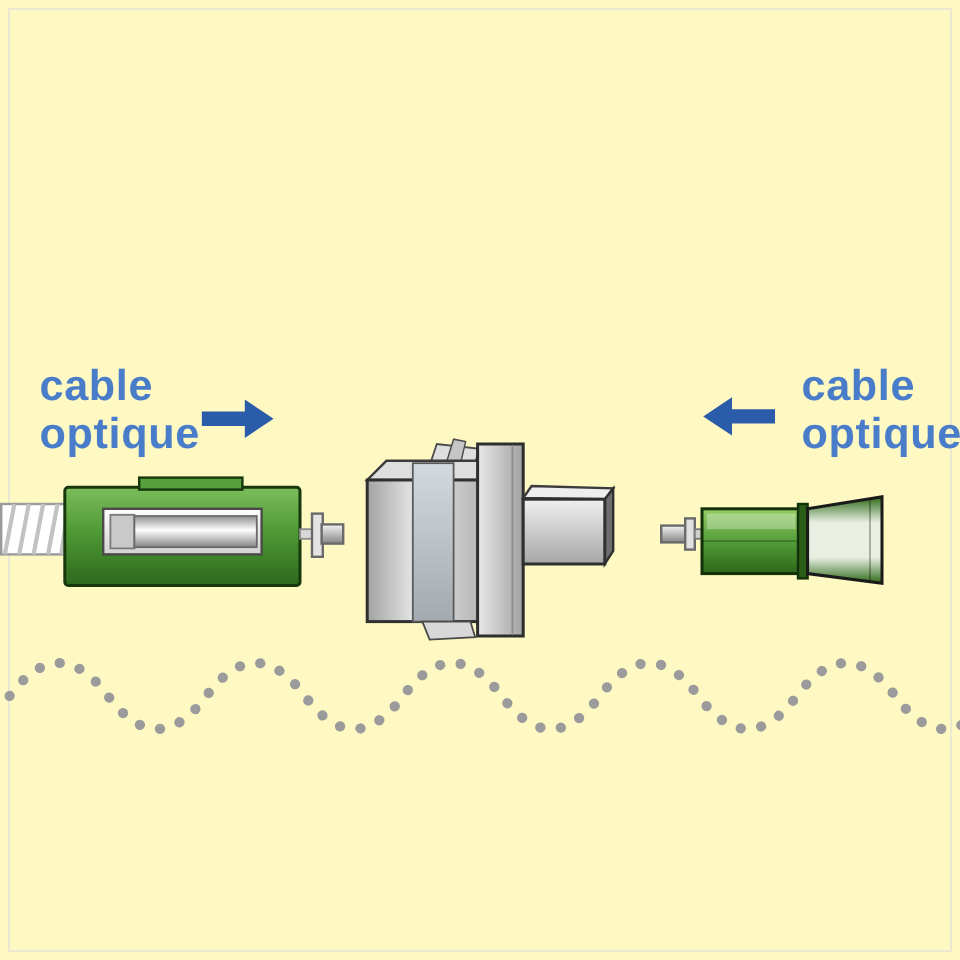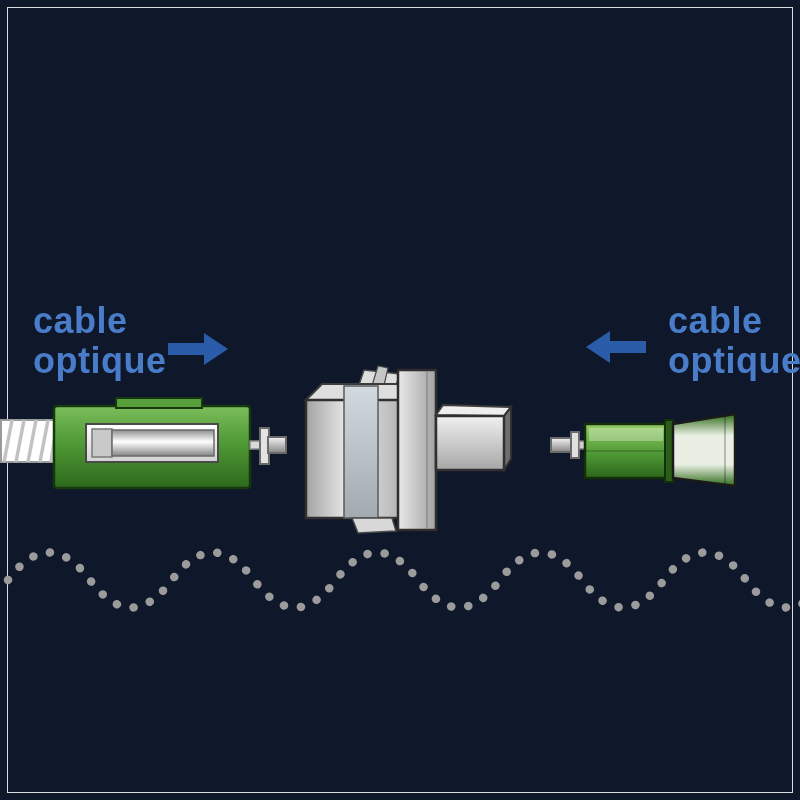--- a/index.html
+++ b/index.html
@@ -1,17 +1,17 @@
 <!DOCTYPE html>
 <html><head>
 <meta charset="utf-8">
 <style>
   html,body{margin:0;padding:0;background:#ffffff;}
   .canvas{
-    position:relative;width:800px;height:800px;background:#0f172a;overflow:hidden;
+    position:relative;width:800px;height:800px;background:#fef9c3;overflow:hidden;
     font-family:"Liberation Sans", sans-serif;
   }
   .frame{position:absolute;left:7px;top:7px;right:7px;bottom:7px;border:1px solid #dcdcdc;pointer-events:none;}
   .gfx{position:absolute;display:block;}
   .label{
     position:absolute;color:#4a7dc9;font-weight:700;font-size:36px;line-height:40px;letter-spacing:.5px;
   }
   .label span{display:block;}
 </style>
 </head>

